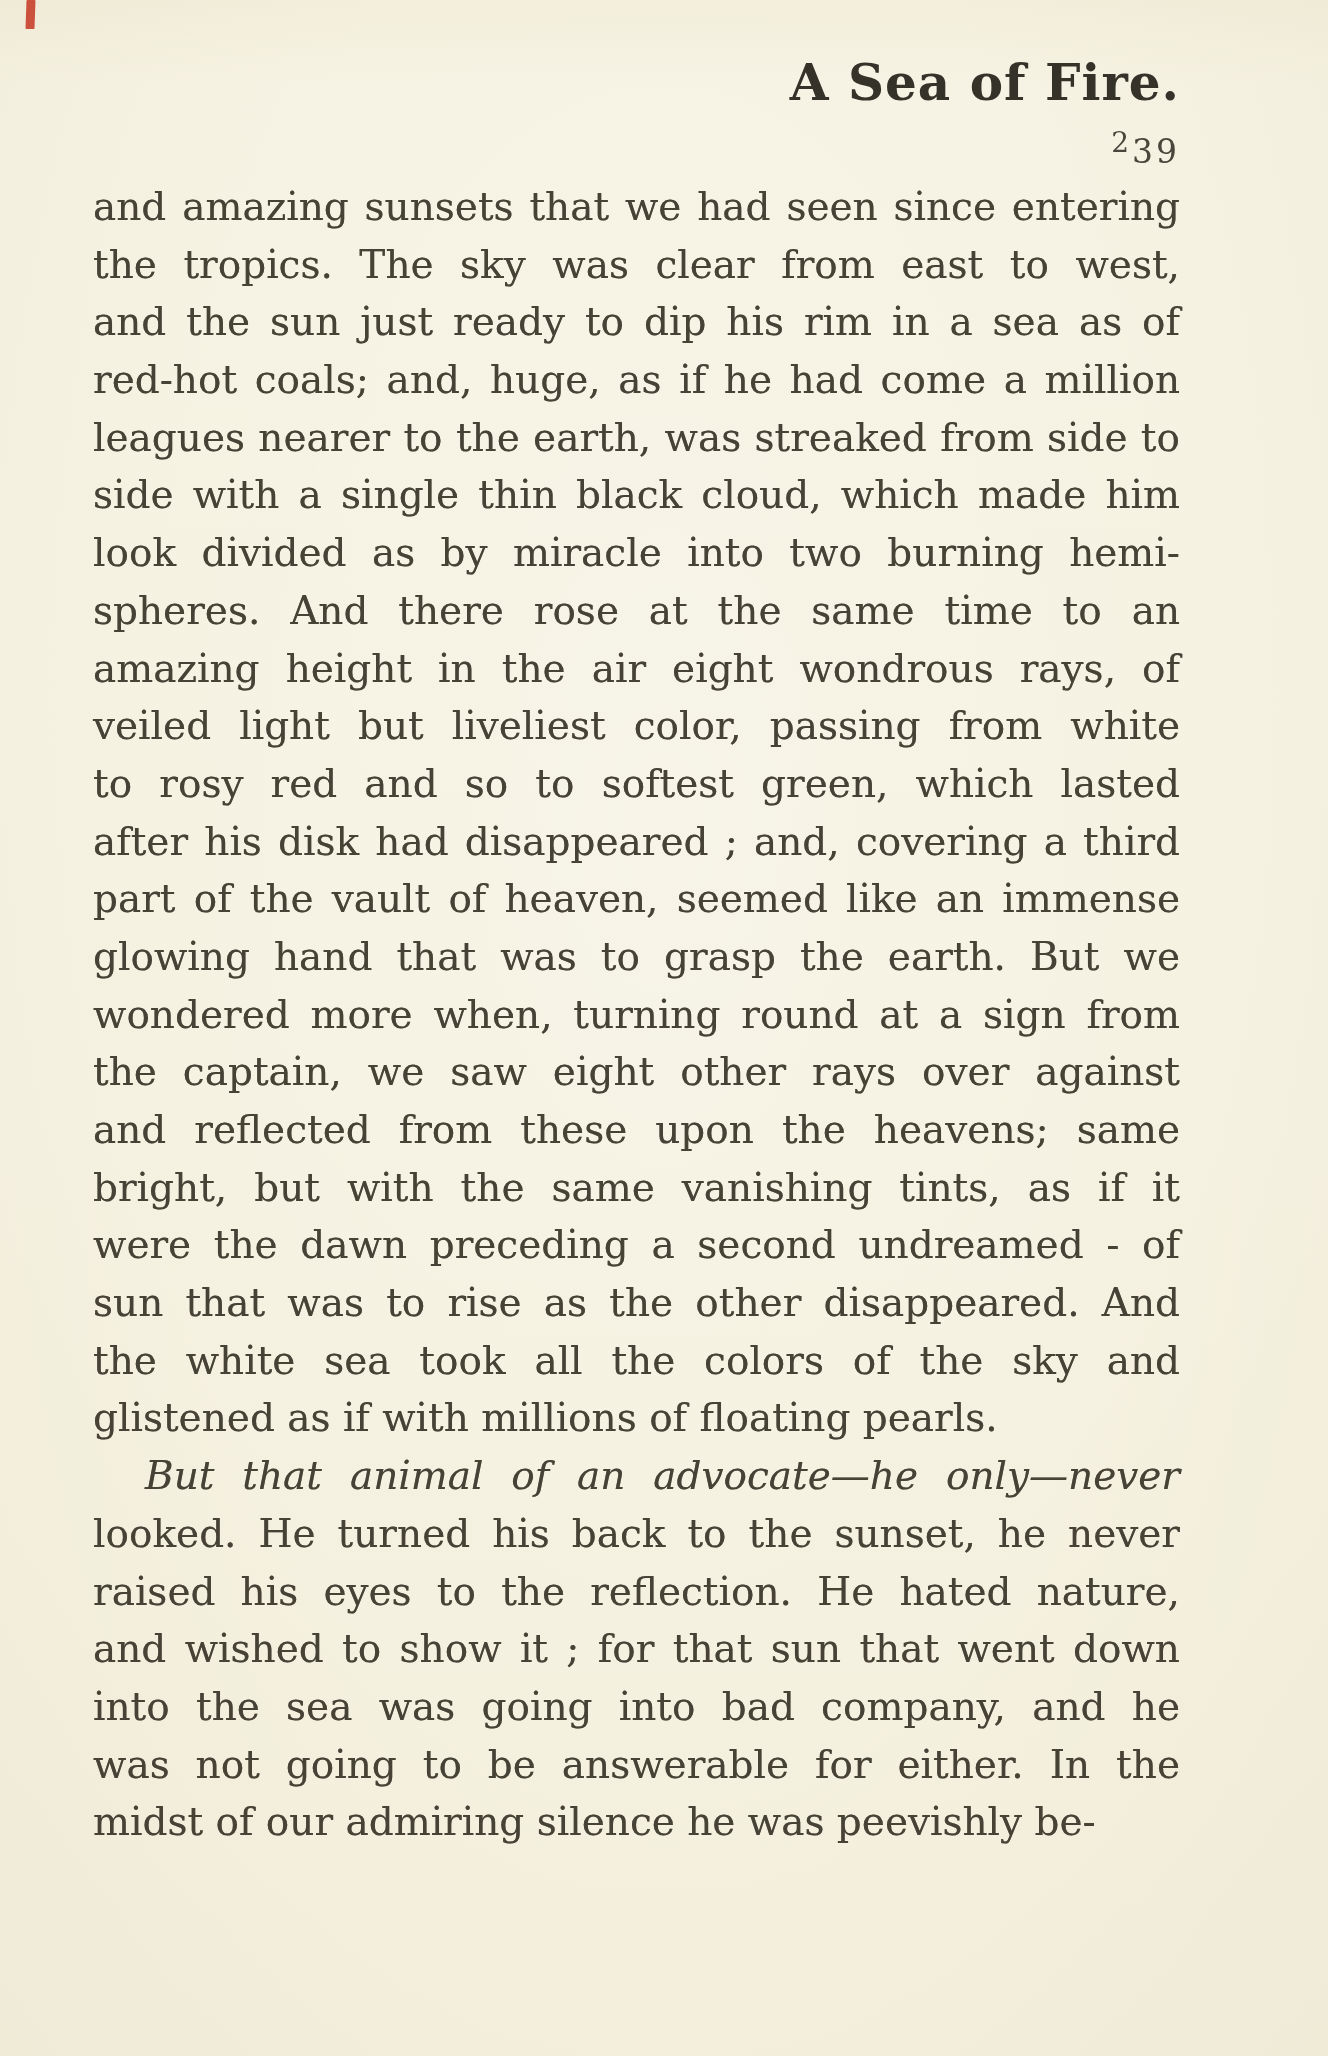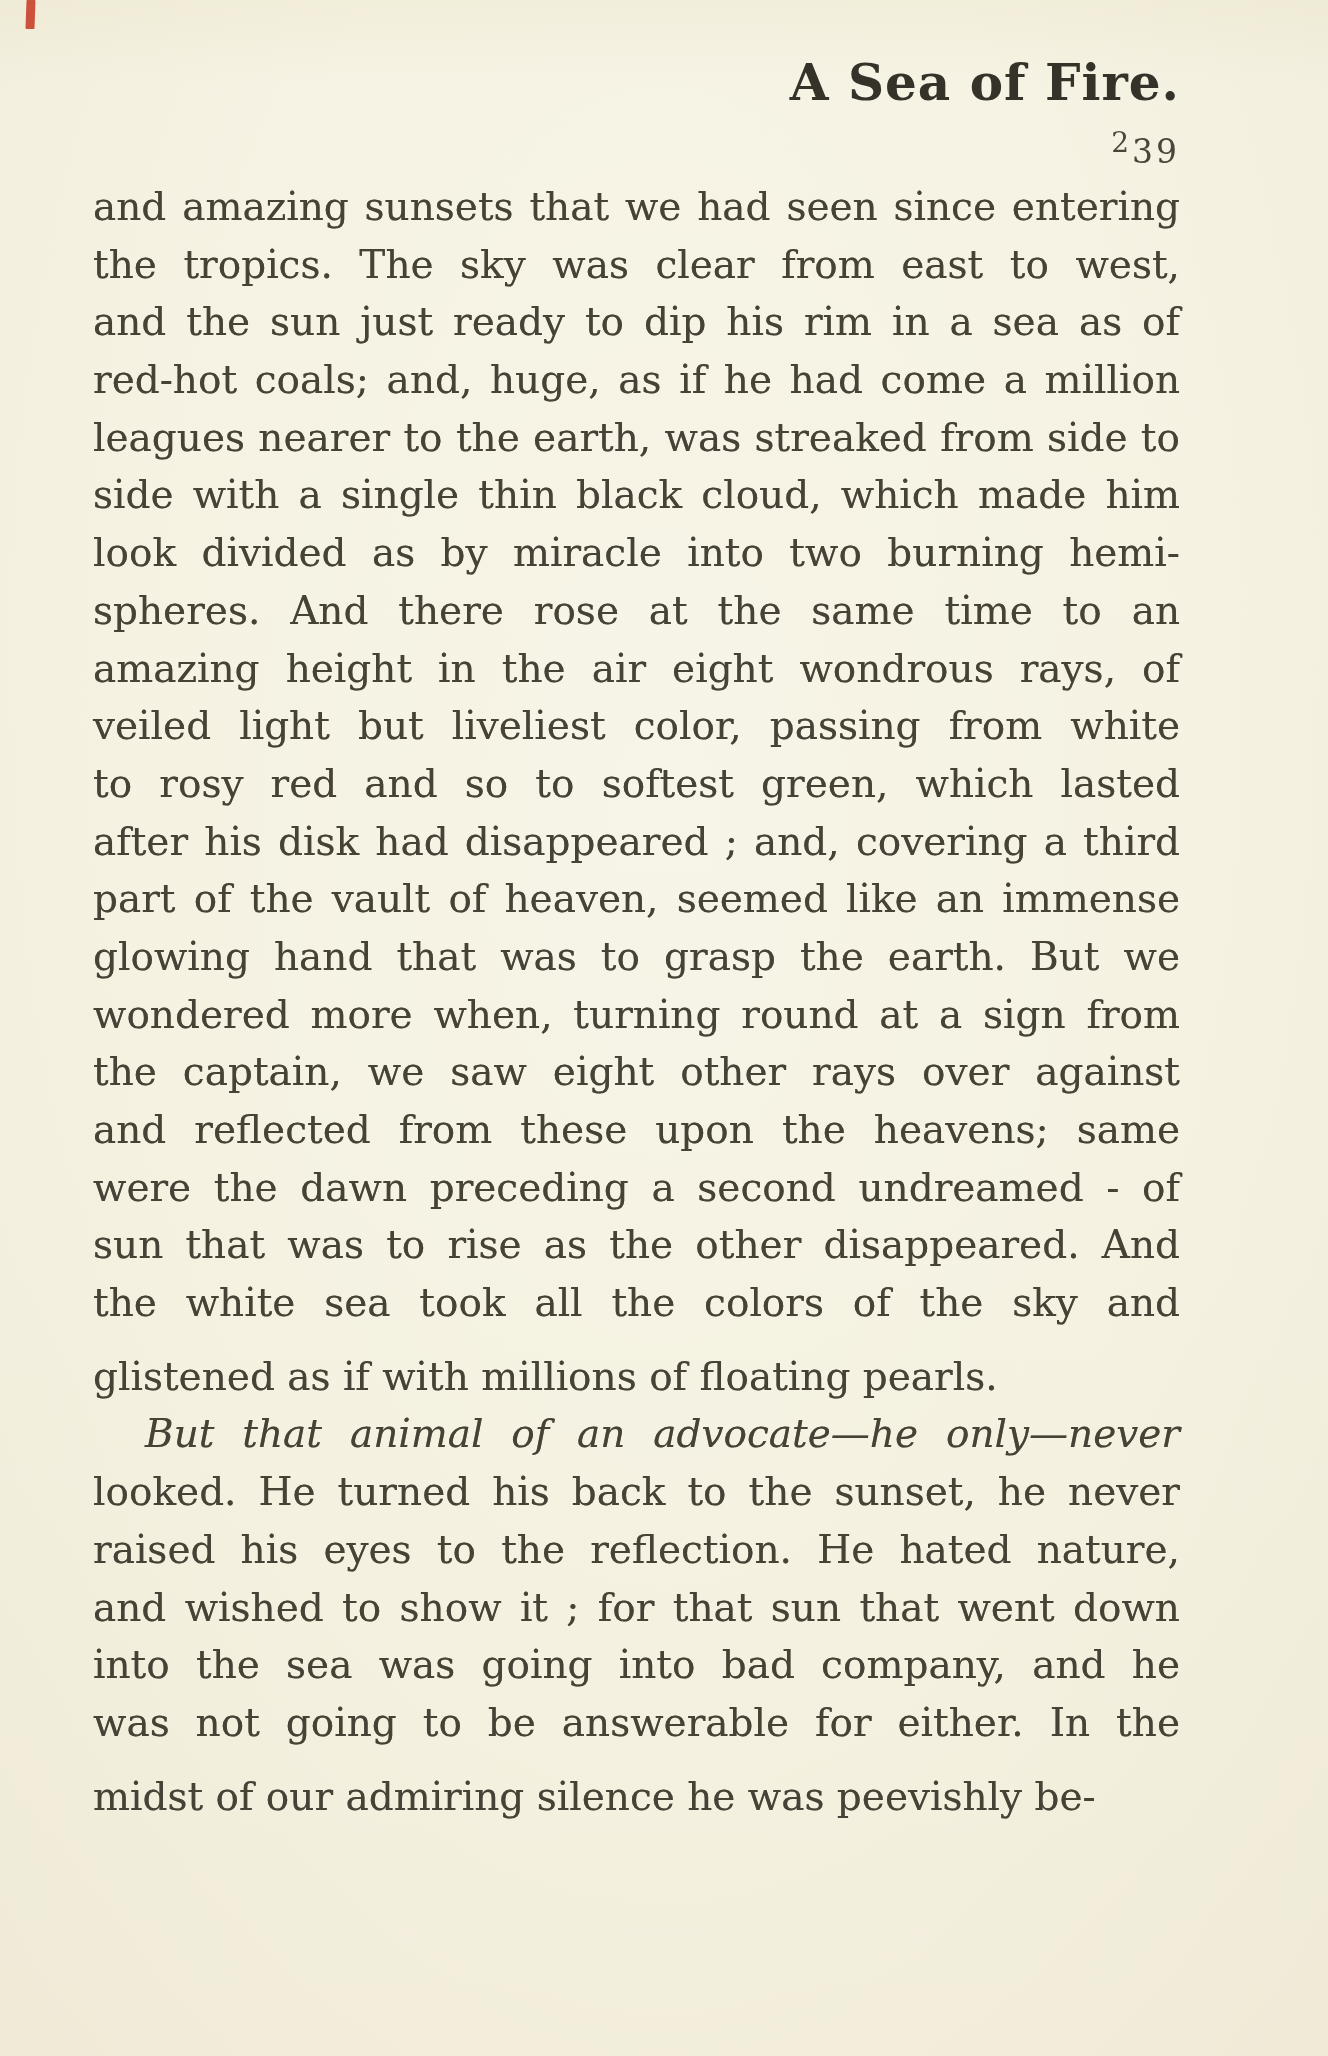--- a/index.html
+++ b/index.html
@@ -41,21 +41,21 @@
     color:#464236;
   }
   .line{
     height:57.7px;line-height:57.7px;
     font-size:39px;
     text-align:justify;text-align-last:justify;
     white-space:nowrap;
     box-sizing:border-box;
     text-shadow:0 0 .6px rgba(70,66,54,.55);
   }
-  .line.last{text-align-last:left;margin-top:16px;}
+  .line.last{text-align-last:left;}
   .line.indent{padding-left:52px;font-style:italic;}
 </style>
 </head>
 <body>
 
 <div class="vignette"></div>
 
 <div class="red-mark"></div>
 
 <div class="running-header">
@@ -77,20 +77,21 @@
     <div class="line">spheres.  And there rose at the same time to an</div>
     <div class="line">amazing height in the air eight wondrous rays, of</div>
     <div class="line">veiled light but liveliest color, passing from white</div>
     <div class="line">to rosy red and so to softest green, which lasted</div>
     <div class="line">after his disk had disappeared ; and, covering a third</div>
     <div class="line">part of the vault of heaven, seemed like an immense</div>
     <div class="line">glowing hand that was to grasp the earth.  But we</div>
     <div class="line">wondered more when, turning round at a sign from</div>
     <div class="line">the captain, we saw eight other rays over against</div>
     <div class="line">and reflected from these upon the heavens; same</div>
+    <div class="line">bright, but with the same vanishing tints, as if it</div>
     <div class="line">were the dawn preceding a second undreamed - of</div>
     <div class="line">sun that was to rise as the other disappeared.  And</div>
     <div class="line">the white sea took all the colors of the sky and</div>
     <div class="line last">glistened as if with millions of floating pearls.</div>
     <div class="line indent">But that animal of an advocate—he only—never</div>
     <div class="line">looked.  He turned his back to the sunset, he never</div>
     <div class="line">raised his eyes to the reflection.  He hated nature,</div>
     <div class="line">and wished to show it ; for that sun that went down</div>
     <div class="line">into the sea was going into bad company, and he</div>
     <div class="line">was not going to be answerable for either.  In the</div>

